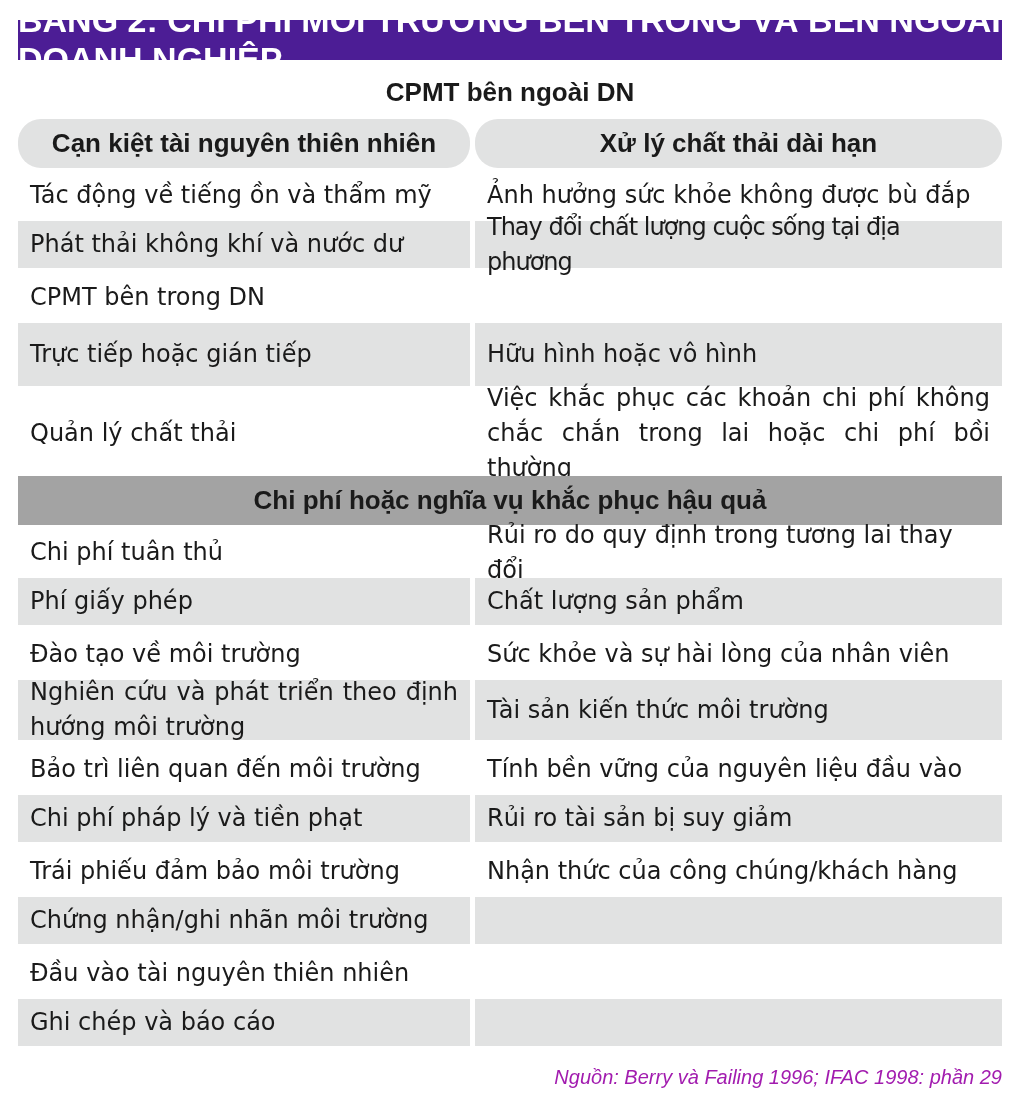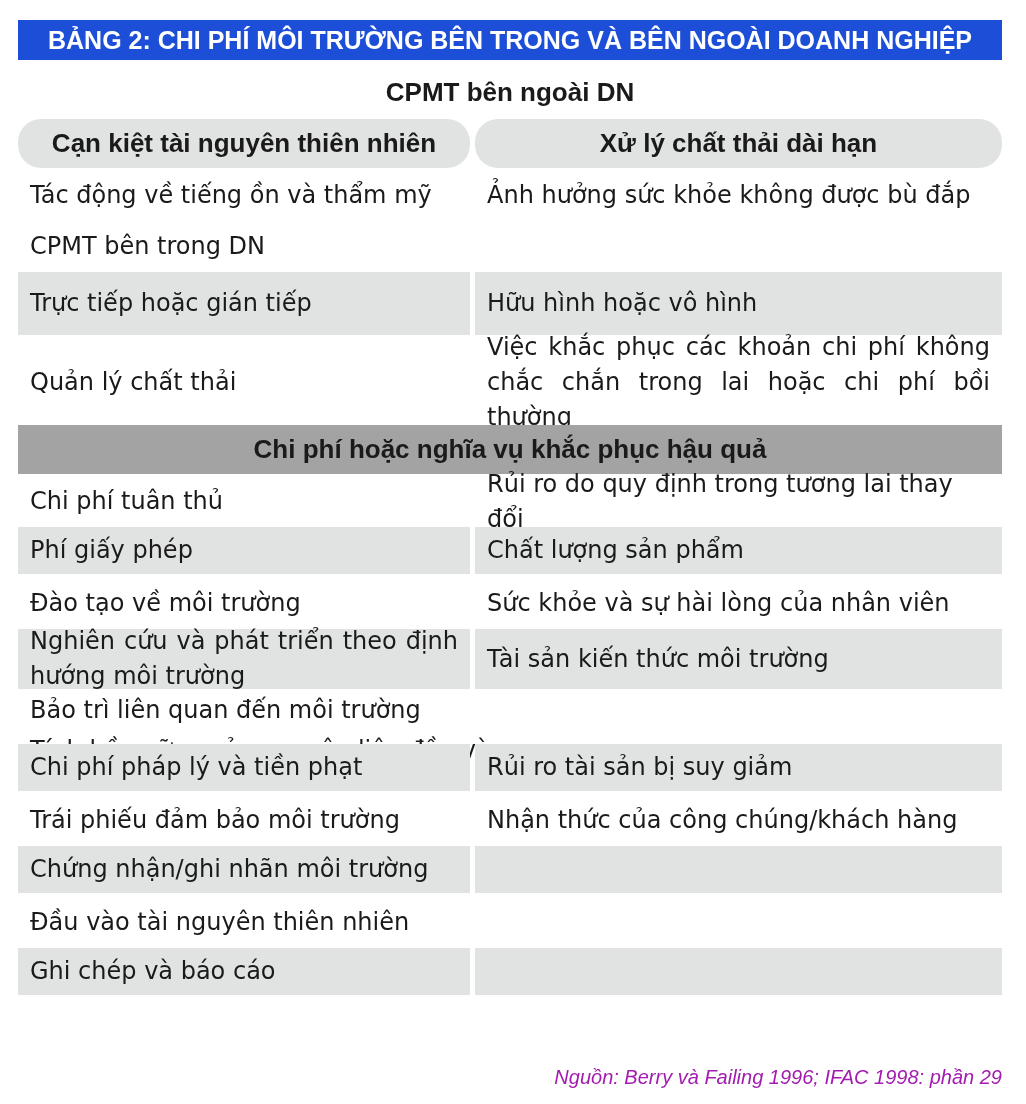--- a/index.html
+++ b/index.html
@@ -1,18 +1,18 @@
 <!DOCTYPE html>
 <html><head>
 <meta charset="utf-8">
 <style>
   html, body { margin:0; padding:0; background:#ffffff; }
   body { width:1026px; height:1104px; position:relative; font-family:"DejaVu Sans", sans-serif; color:#1a1a1a; }
-  .title-bar { position:absolute; left:18px; top:20px; width:984px; height:40px; background:#1d4ed8; color:#ffffff;
-    display:flex; align-items:center; justify-content:center; font-family:"Liberation Sans", sans-serif; font-weight:bold; font-size:25px; letter-spacing:0px; }
+  .title-bar { position:absolute; left:18px; top:20px; width:984px; height:40px; background:#4c1d95; color:#ffffff;
+    display:flex; align-items:center; justify-content:center; font-family:"Liberation Sans", sans-serif; font-weight:bold; font-size:34px; letter-spacing:0px; }
   .sub-title { position:absolute; left:18px; top:70px; width:984px; height:44px; display:flex; align-items:center; justify-content:center;
     font-family:"Liberation Sans", sans-serif; font-weight:bold; font-size:26px; }
   .tbl { position:absolute; left:18px; top:119px; width:984px; }
   .row { display:flex; gap:5px; }
   .cell { box-sizing:border-box; display:flex; align-items:center; padding:0 12px; font-size:24px; line-height:35px; }
   .cell.l { width:452px; }
   .cell.r { width:527px; }
   .shaded .cell { background:#e1e2e2; }
   .hdr .cell { justify-content:center; font-family:"Liberation Sans", sans-serif; font-weight:bold; font-size:26px;border-radius:23px; }
   .full { width:984px; justify-content:center; font-family:"Liberation Sans", sans-serif; font-weight:bold; font-size:26px; background:#a3a3a3; }
@@ -27,20 +27,24 @@
 
 <div class="tbl">
   <div class="row hdr shaded" style="height:49px;margin-bottom:2px;">
     <div class="cell l">Cạn kiệt tài nguyên thiên nhiên</div>
     <div class="cell r">Xử lý chất thải dài hạn</div>
   </div>
 
   <div class="row" style="height:51px;">
     <div class="cell l">Tác động về tiếng ồn và thẩm mỹ</div>
     <div class="cell r">Ảnh hưởng sức khỏe không được bù đắp</div>
+  </div>
+  <div class="row shaded" style="height:47px;margin-bottom:4px;">
+    <div class="cell l">Phát thải không khí và nước dư</div>
+    <div class="cell r" style="letter-spacing:-1px;">Thay đổi chất lượng cuộc sống tại địa phương</div>
   </div>
   <div class="row" style="height:51px;gap:33px;">
     <div class="cell l">CPMT bên trong DN</div>
     <div class="cell r"></div>
   </div>
   <div class="row shaded" style="height:63px;margin-bottom:4px;">
     <div class="cell l">Trực tiếp hoặc gián tiếp</div>
     <div class="cell r">Hữu hình hoặc vô hình</div>
   </div>
   <div class="row" style="height:86px;">
@@ -61,21 +65,21 @@
     <div class="cell r">Chất lượng sản phẩm</div>
   </div>
   <div class="row" style="height:51px;">
     <div class="cell l">Đào tạo về môi trường</div>
     <div class="cell r">Sức khỏe và sự hài lòng của nhân viên</div>
   </div>
   <div class="row shaded" style="height:60px;margin-bottom:4px;">
     <div class="cell l just">Nghiên cứu và phát triển theo định hướng môi trường</div>
     <div class="cell r">Tài sản kiến thức môi trường</div>
   </div>
-  <div class="row" style="height:51px;flex-direction:column;">
+  <div class="row" style="height:51px;">
     <div class="cell l">Bảo trì liên quan đến môi trường</div>
     <div class="cell r">Tính bền vững của nguyên liệu đầu vào</div>
   </div>
   <div class="row shaded" style="height:47px;margin-bottom:4px;">
     <div class="cell l">Chi phí pháp lý và tiền phạt</div>
     <div class="cell r">Rủi ro tài sản bị suy giảm</div>
   </div>
   <div class="row" style="height:51px;">
     <div class="cell l">Trái phiếu đảm bảo môi trường</div>
     <div class="cell r">Nhận thức của công chúng/khách hàng</div>

